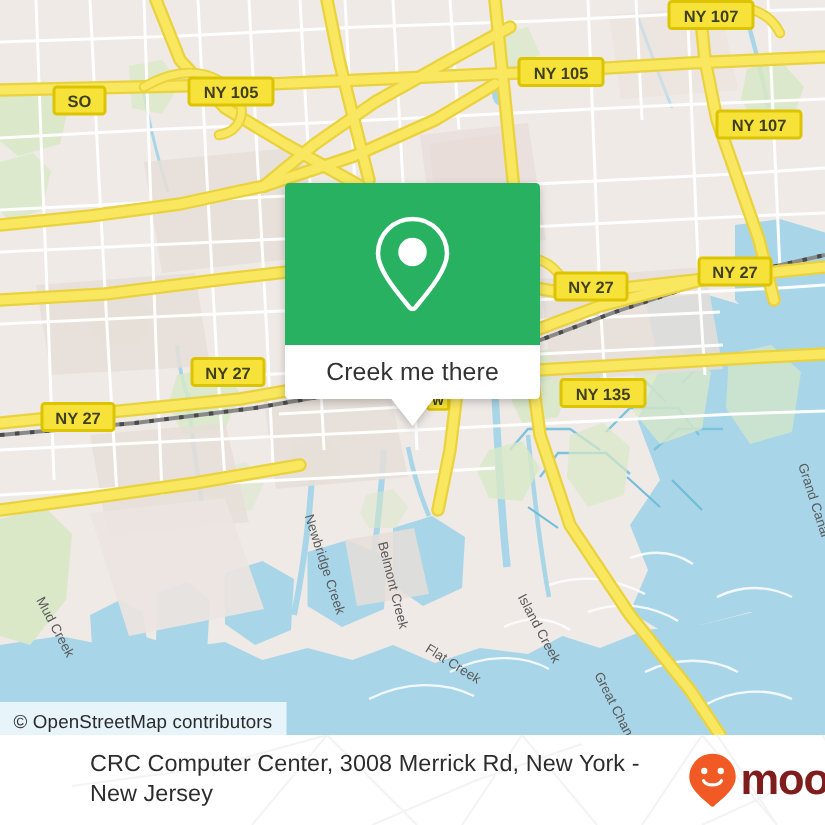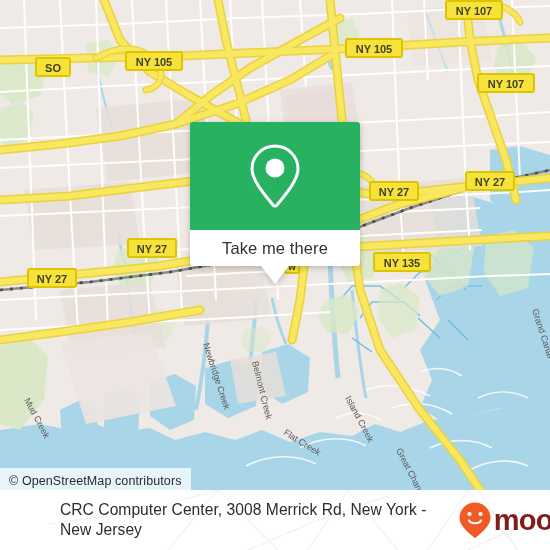--- a/index.html
+++ b/index.html
@@ -387,21 +387,21 @@
     </div>
 
     <div id="callout">
       <div id="callout-head" style="background:#27b160">
         <svg width="58" height="68" viewBox="0 0 58 68">
           <path d="M29 4 C16.3 4 6 14.3 6 27 C6 38 18 52 27.2 63.2 C28.1 64.3 29.9 64.3 30.8 63.2 C40 52 52 38 52 27 C52 14.3 41.7 4 29 4 Z" fill="none" stroke="#ffffff" stroke-width="3"></path>
           <circle cx="29" cy="26" r="9.5" fill="#ffffff"></circle>
         </svg>
       </div>
       <div id="callout-foot">
-        <span id="callout-label">Take me there</span>
+        <span id="callout-label">Creek me there</span>
       </div>
       <div id="callout-tail"></div>
     </div>
   </div>
 
   <div id="footer">
     <svg id="footer-watermark" viewBox="0 0 550 60">
       <g stroke="#e9e9e9" stroke-width="1.4" fill="none">
         <path d="M120,60 L170,0 L230,60"></path>
         <path d="M260,60 L300,0 L350,60"></path>

